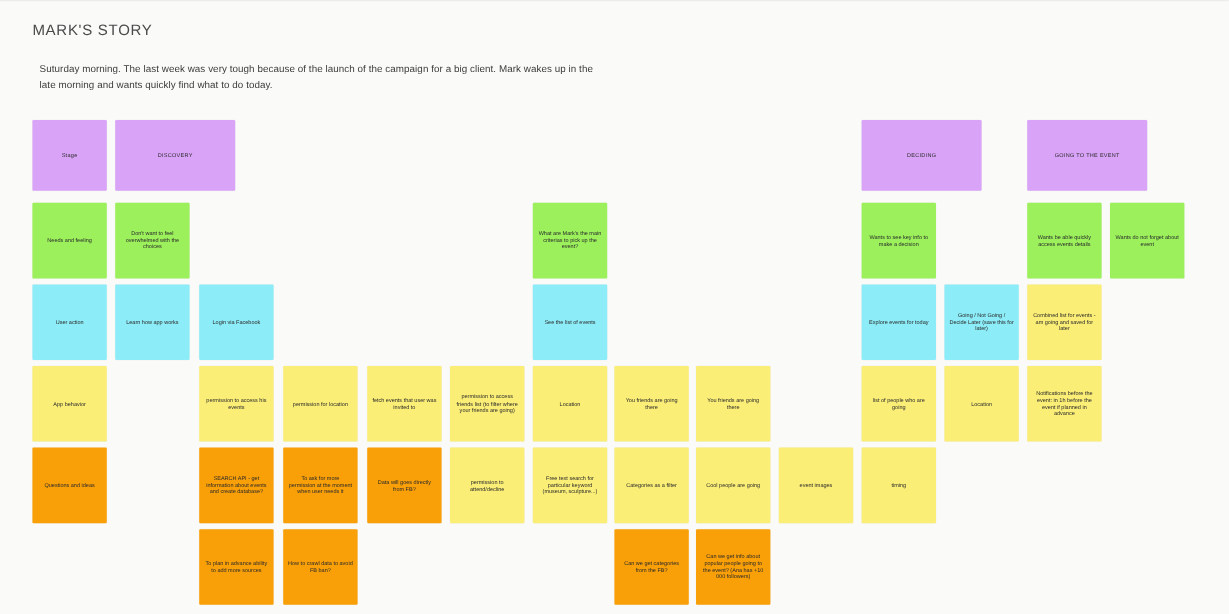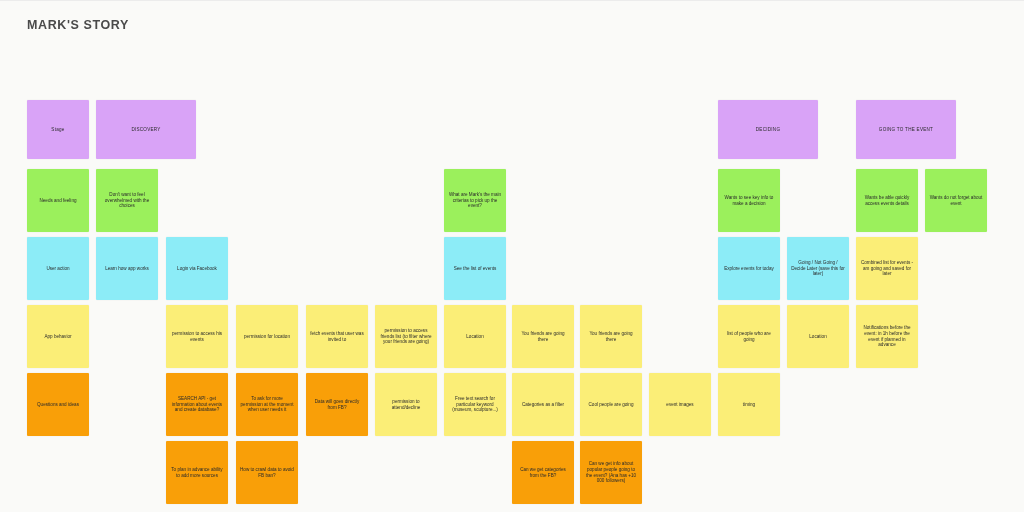--- a/index.html
+++ b/index.html
@@ -18,21 +18,21 @@
     position: absolute;
     left: 0; top: 0;
     width: 1024px;
     height: 512px;
   }
   .page-title {
     position: absolute;
     left: 27px;
     top: 18px;
     font-size: 12.5px;
-    font-weight: bold;
+    font-weight: normal;
     letter-spacing: 0.6px;
     color: #4a4a4a;
   }
   .intro {
     position: absolute;
     left: 33px;
     top: 52px;
     width: 470px;
     font-size: 8.2px;
     line-height: 1.55;
@@ -69,20 +69,21 @@
     height: 1px;
     background: #ececec;
   }
 </style>
 </head>
 <body>
 
 <div id="board">
   <div class="divider-top"></div>
   <div class="page-title">MARK'S STORY</div>
+  <div class="intro">Suturday morning. The last week was very tough because of the launch of the campaign for a big client. Mark wakes up in the late morning and wants quickly find what to do today.</div>
   <div id="notes-layer">
       <div class="note header" style="left: 27px; top: 100px; width: 62px; height: 59px; background: rgb(217, 163, 247); font-size: 4.6px;">
         <span>Stage</span>
       </div>
       <div class="note header" style="left: 96px; top: 100px; width: 100px; height: 59px; background: rgb(217, 163, 247); font-size: 4.6px;">
         <span>DISCOVERY</span>
       </div>
       <div class="note header" style="left: 718px; top: 100px; width: 100px; height: 59px; background: rgb(217, 163, 247); font-size: 4.6px;">
         <span>DECIDING</span>
       </div>

